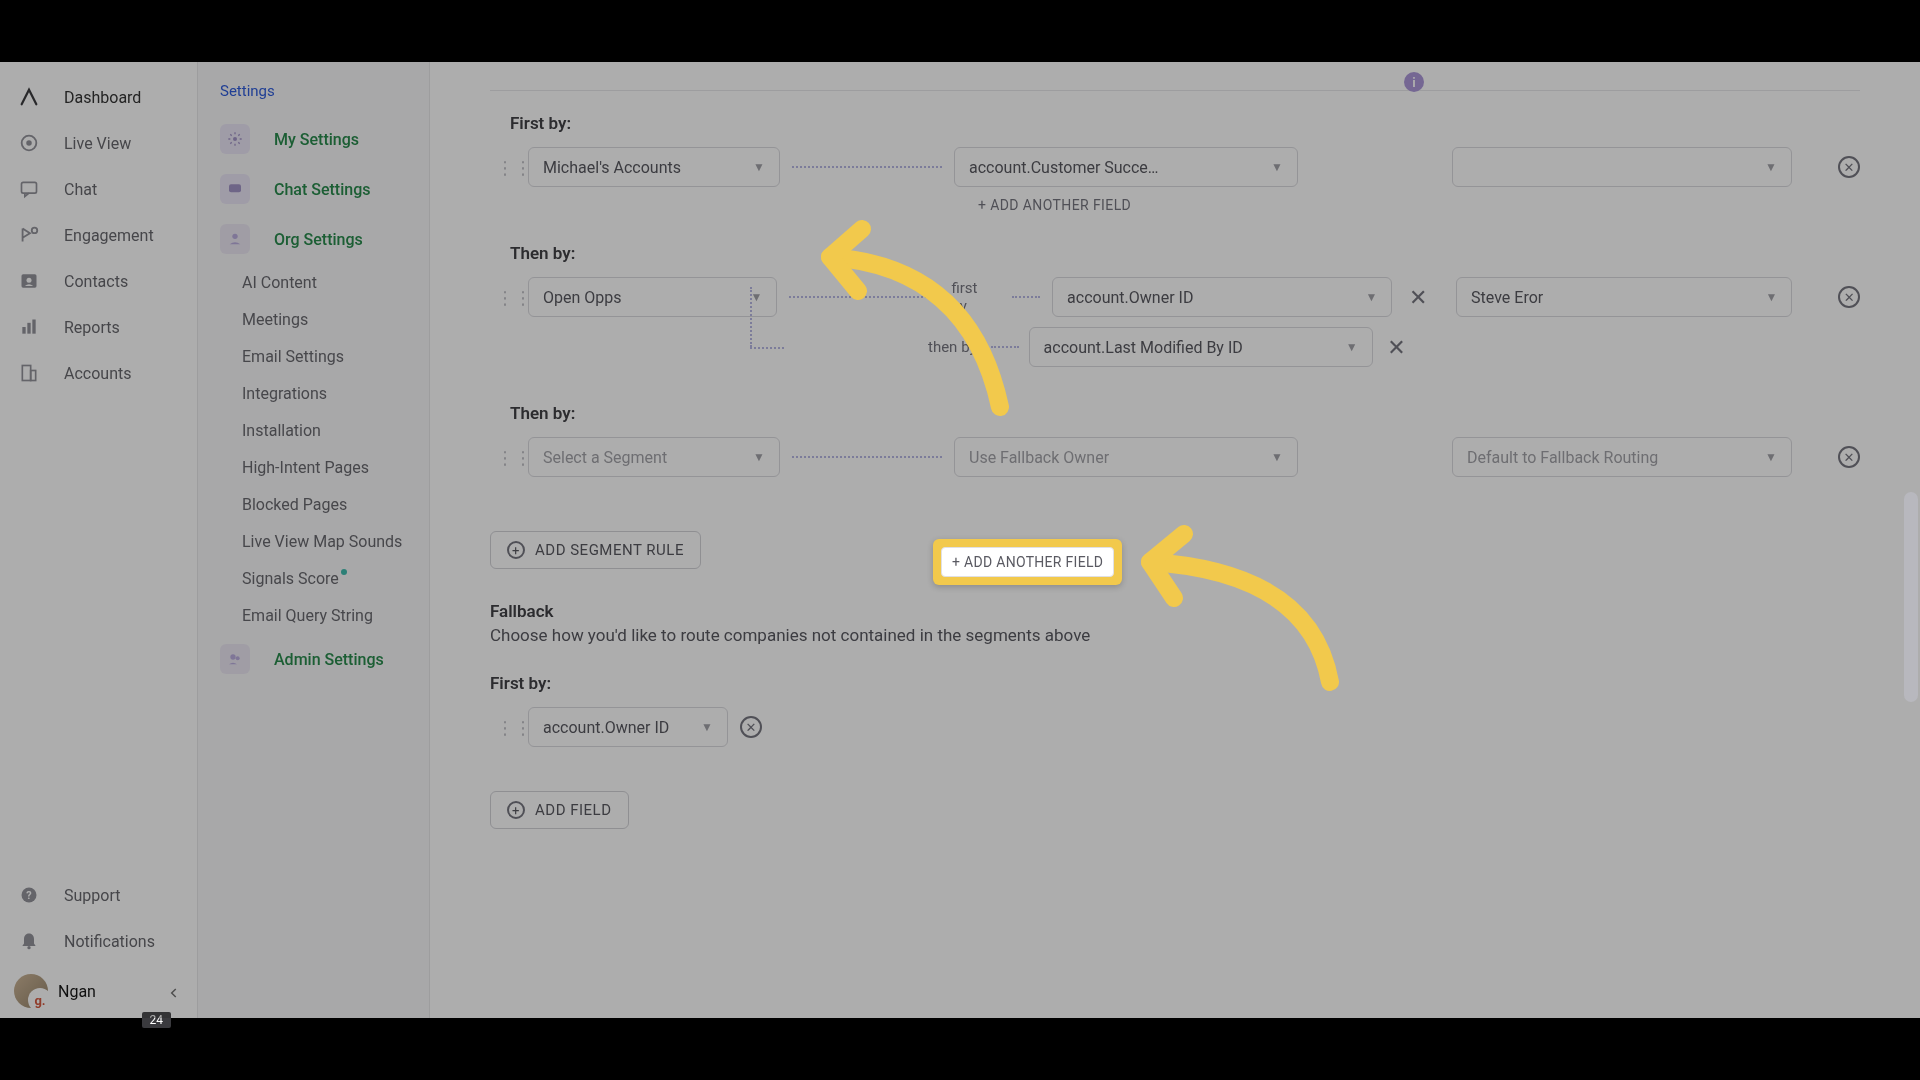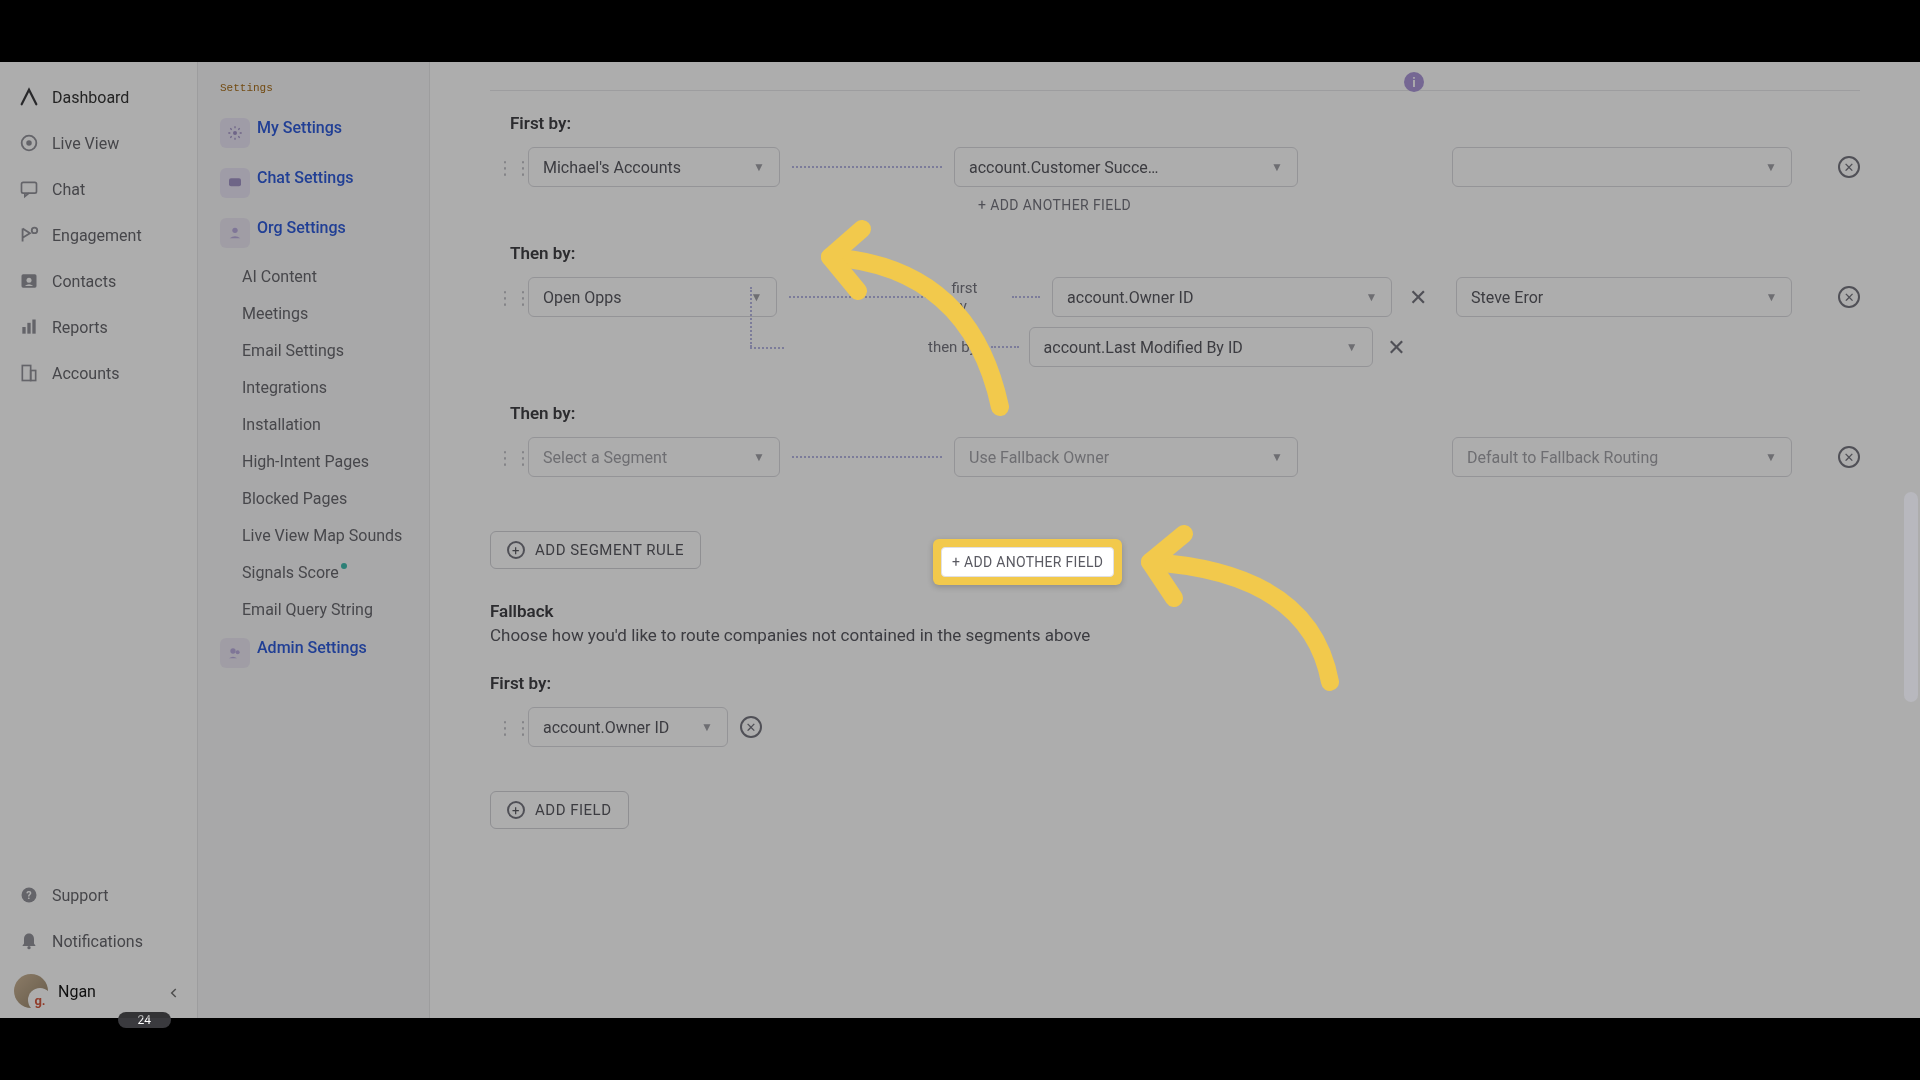--- a/index.html
+++ b/index.html
@@ -1,33 +1,33 @@
 <!DOCTYPE html>
 <html><head>
 <meta charset="utf-8">
 <style>
 * { box-sizing: border-box; margin: 0; padding: 0; font-family: -apple-system, BlinkMacSystemFont, "Segoe UI", Roboto, sans-serif; }
 body { background: #000; width: 1920px; height: 1080px; overflow: hidden; position: relative; }
 .viewport { position: absolute; top: 62px; left: 0; width: 1920px; height: 956px; background: #f4f4f5; display: flex; }
 .dim-overlay { position: absolute; inset: 0; background: rgba(40,40,40,0.38); pointer-events: none; z-index: 50; }
 
 .nav-rail { width: 198px; background: #fff; border-right: 1px solid #e5e5e7; display: flex; flex-direction: column; padding-top: 12px; position: relative; }
-.nav-item { display: flex; align-items: center; gap: 12px; padding: 12px 18px; color: #5a5a60; font-size: 16px; cursor: pointer; }
+.nav-item { display: flex; align-items: center; gap: 24px; padding: 12px 18px; color: #5a5a60; font-size: 16px; cursor: pointer; }
 .nav-item.active { color: #222; }
 .nav-icon { width: 22px; height: 22px; display: inline-flex; align-items: center; justify-content: center; }
 .nav-spacer { flex: 1; }
 .user-row { display: flex; align-items: center; gap: 10px; padding: 10px 14px; }
 .avatar { width: 34px; height: 34px; border-radius: 50%; background: linear-gradient(135deg,#c9b08f,#8d7a5e); position: relative; }
 .g-badge { position: absolute; right: -4px; bottom: -4px; width: 24px; height: 24px; border-radius: 50%; background: #fff; color: #d14b2f; font-weight: 700; font-size: 13px; display: flex; align-items: center; justify-content: center; }
-.count-badge { position: absolute; right: 26px; bottom: -10px; background: #3a3a3e; color: #fff; font-size: 12px; border-radius: 8px; padding: 1px 20px; }
+.count-badge { position: absolute; right: 26px; bottom: -10px; background: #3a3a3e; color: #fff; font-size: 12px; border-radius: 2px; padding: 1px 8px; }
 .collapse-caret { position: absolute; right: 16px; bottom: 18px; color: #888; }
 
 .settings-col { width: 232px; background: #f7f7f8; border-right: 1px solid #e5e5e7; padding: 14px 0; overflow-y: auto; }
-.settings-title { color: #a16207; font-size: 11px; padding: 6px 22px 14px; font-family: Liberation Mono, monospace; }
-.settings-item { display: flex; align-items: flex-start; gap: 7px; padding: 10px 22px; color: #1d4ed8; font-size: 16px; cursor: pointer; }
+.settings-title { color: #1d4ed8; font-size: 15px; padding: 6px 22px 14px; }
+.settings-item { display: flex; align-items: center; gap: 24px; padding: 10px 22px; color: #15803d; font-size: 16px; cursor: pointer; }
 .settings-item.top { font-weight: 500; }
 .sicon { width: 30px; height: 30px; border-radius: 6px; display: inline-flex; align-items: center; justify-content: center; }
 .sicon.purple { background: #e9e4f6; color: #7a6aa8; }
 .sicon.lilac { background: #eae6f3; color: #9a8bc2; }
 .settings-sub { padding: 9px 22px 9px 44px; color: #5b5b62; font-size: 16px; cursor: pointer; position: relative; }
 .dot-teal { display: inline-block; width: 6px; height: 6px; border-radius: 50%; background: #2fb5a7; margin-left: 2px; vertical-align: top; }
 
 .main { flex: 1; background: #fff; overflow-y: auto; position: relative; }
 .info-dot { position: absolute; top: 10px; right: 496px; width: 20px; height: 20px; border-radius: 50%; background: #a58fd6; color: #fff; font-weight: 700; font-size: 13px; display: flex; align-items: center; justify-content: center; }
 .content { padding: 0 60px 40px; }

